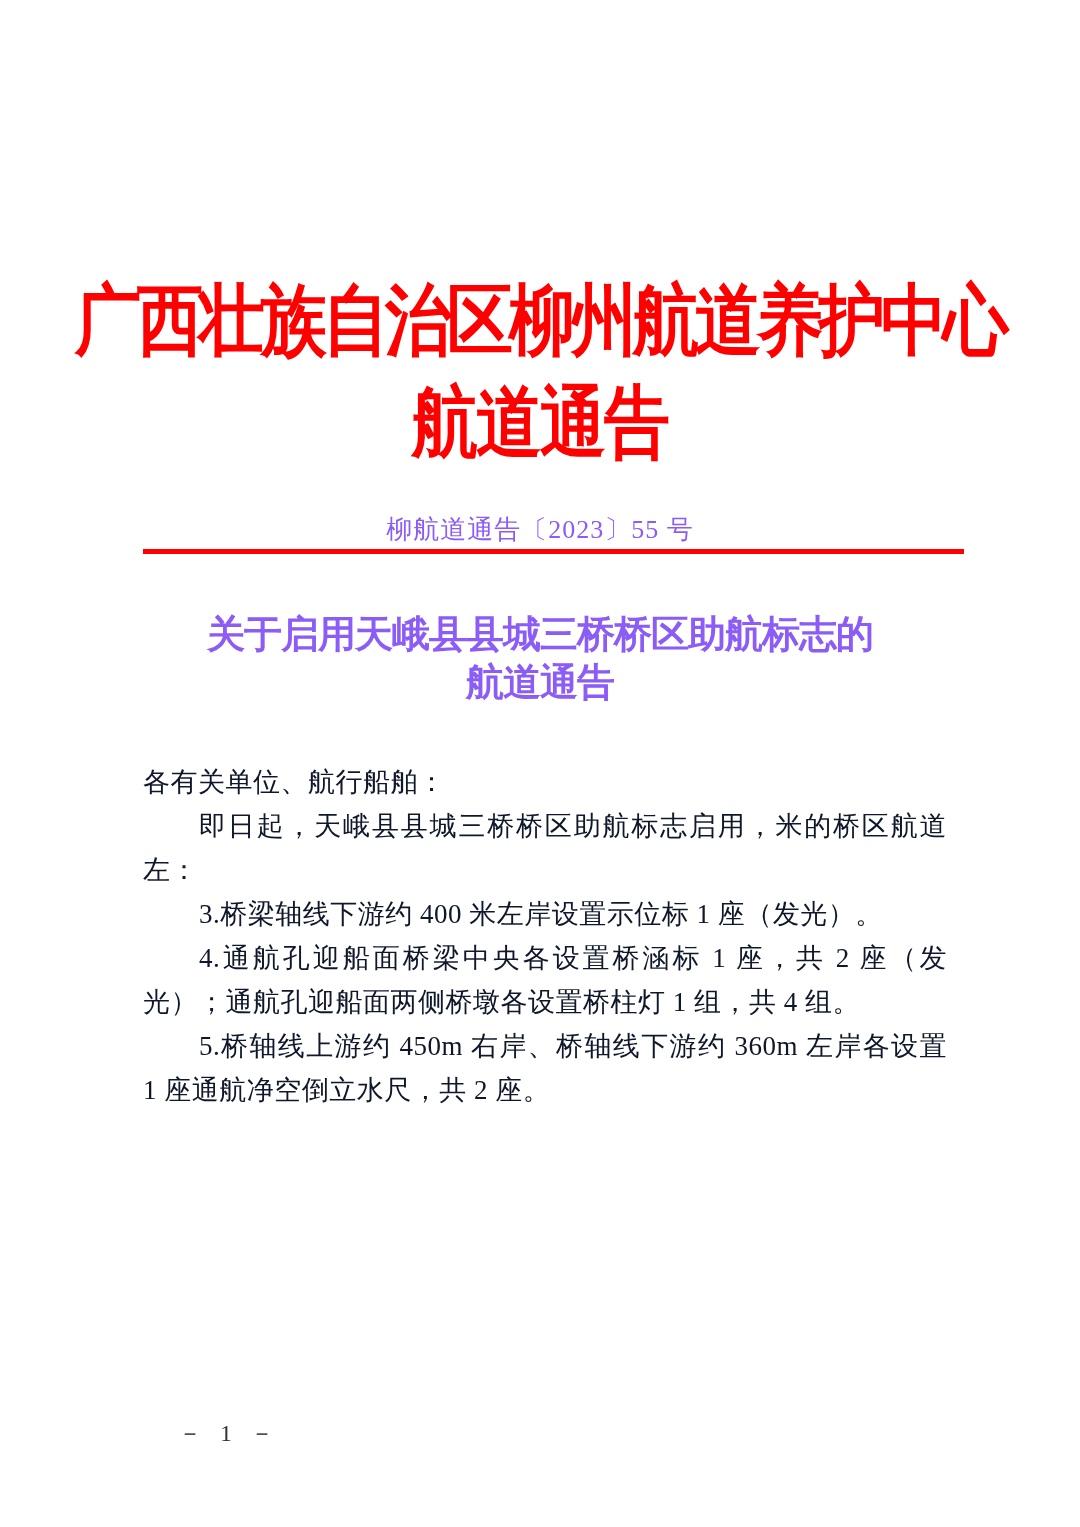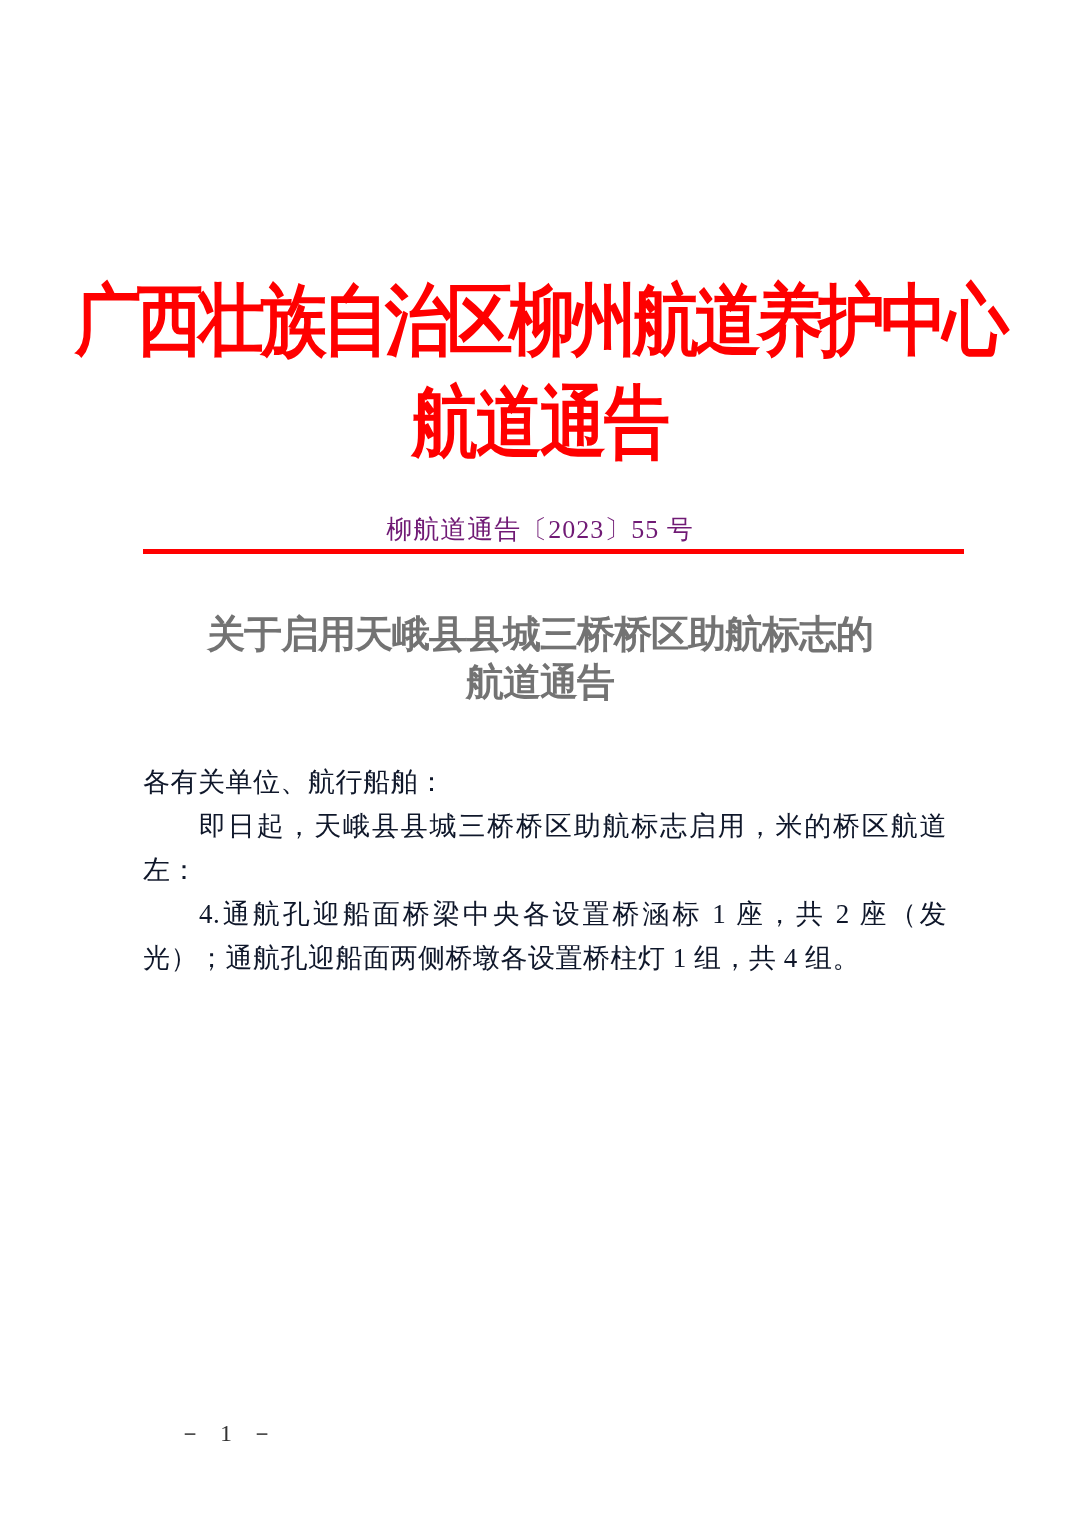--- a/index.html
+++ b/index.html
@@ -12,30 +12,30 @@
     transform: scaleY(1.18); transform-origin: top center;
   }
   .agency-sub {
     position: absolute; left: 0; width: 1080px; top: 370px; text-align: center;
     font-family: "Liberation Serif", "DejaVu Serif", serif; font-weight: bold;
     color: #ff0000; font-size: 66px; line-height: 90px; letter-spacing: -2px;
     transform: scaleY(1.18); transform-origin: top center;
   }
   .doc-number {
     position: absolute; left: 0; width: 1080px; top: 512px; text-align: center;
-    font-family: "Liberation Serif", "DejaVu Serif", serif; color: #701a75;
+    font-family: "Liberation Serif", "DejaVu Serif", serif; color: #8b5cf6;
     font-size: 26px; line-height: 36px; letter-spacing: 1px;
   }
   .red-rule {
     position: absolute; left: 143px; top: 549px; width: 821px; height: 5px; background: #ff0000;
   }
   .title {
     position: absolute; left: 0; width: 1080px; top: 610px; text-align: center;
     font-family: "Liberation Serif", "DejaVu Serif", serif; font-weight: bold;
-    color: #737373; font-size: 38px; line-height: 48px; letter-spacing: -1px;
+    color: #8b5cf6; font-size: 38px; line-height: 48px; letter-spacing: -1px;
   }
   .body {
     position: absolute; left: 143px; top: 760px; width: 804px;
     font-family: "Liberation Serif", "DejaVu Serif", serif; color: #0f172a;
     font-size: 27px; line-height: 44px; letter-spacing: 0.5px; text-align: justify;
   }
   .body p { margin: 0; }
   .body .indent { text-indent: 56px; }
   .salutation { margin-bottom: 0; }
   .page-num {
@@ -54,17 +54,19 @@
   <div class="red-rule"></div>
 
   <div class="title">
     <div>关于启用天峨县县城三桥桥区助航标志的</div>
     <div>航道通告</div>
   </div>
 
   <div class="body">
     <p class="salutation">各有关单位、航行船舶：</p>
     <p class="indent">即日起，天峨县县城三桥桥区助航标志启用，米的桥区航道左：</p>
+    <p class="indent">3.桥梁轴线下游约 400 米左岸设置示位标 1 座（发光）。</p>
     <p class="indent">4.通航孔迎船面桥梁中央各设置桥涵标 1 座，共 2 座（发光）；通航孔迎船面两侧桥墩各设置桥柱灯 1 组，共 4 组。</p>
+    <p class="indent">5.桥轴线上游约 450m 右岸、桥轴线下游约 360m 左岸各设置 1 座通航净空倒立水尺，共 2 座。</p>
   </div>
 
   <div class="page-num">－ 1 －</div>
 </div>
 
 </body></html>

